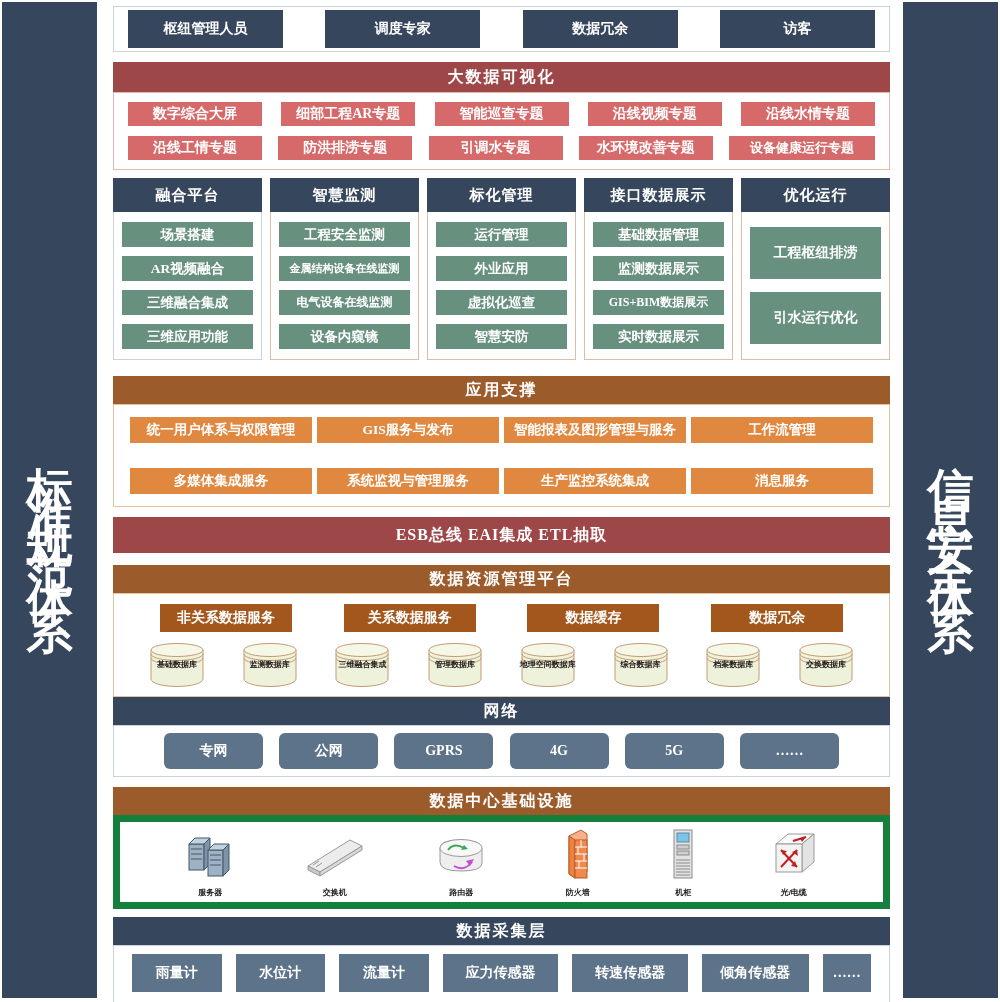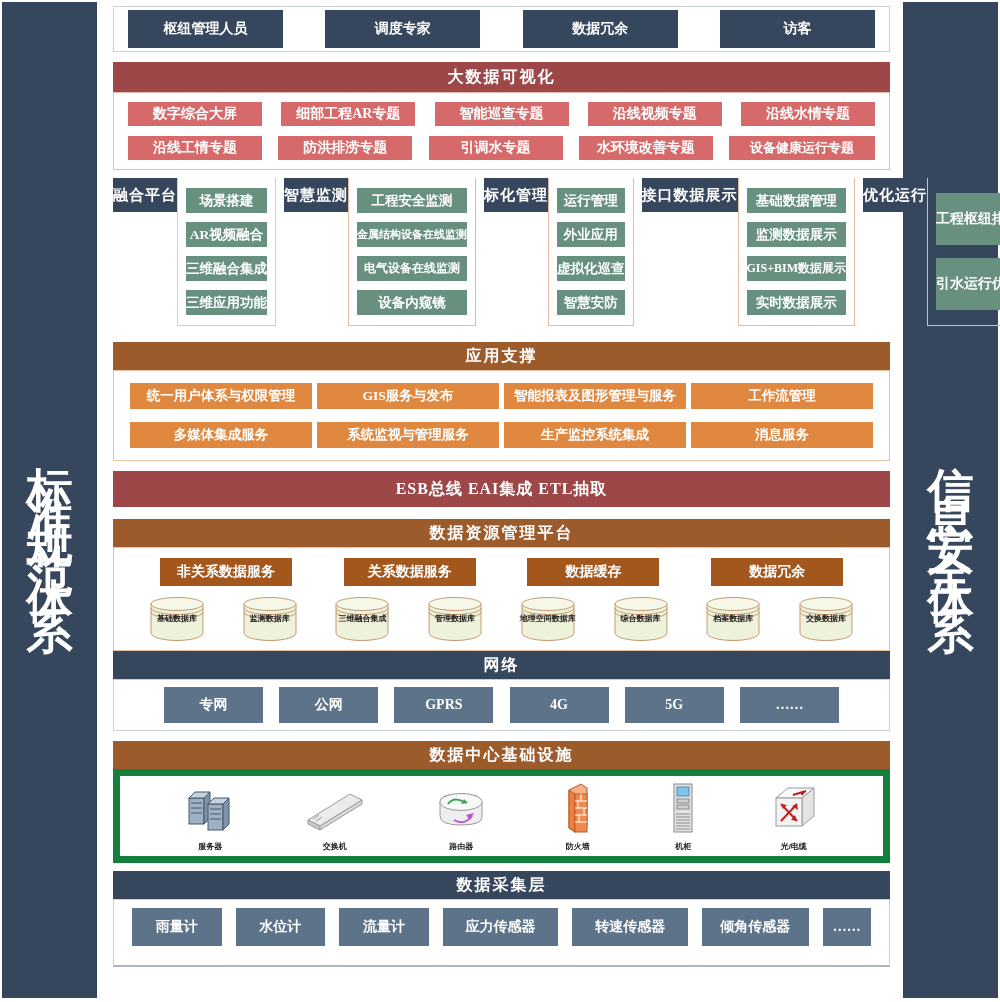--- a/index.html
+++ b/index.html
@@ -36,36 +36,36 @@
 
   
   .bigdata { margin-bottom:8px; }
   .bigdata-body { border:1px solid #e5b8ab; padding:9px 14px; display:flex; flex-wrap:wrap;
                   justify-content:space-between; row-gap:10px; }
   .red-chip { background:#d66a6a; width:134px; height:24px; font-size:14px; }
   .red-chip.wide { width:146px; font-size:13px; }
 
   
   .columns { display:flex; gap:8px; margin-bottom:16px; }
-  .col { flex:1; display:flex; flex-direction:row; }
+  .col { flex:1; display:flex; flex-direction:column; }
   .col-head { background:#36465c; height:34px; color:#fff; font-weight:bold; font-size:15px;
               display:flex; align-items:center; justify-content:center; letter-spacing:1px; white-space:nowrap; }
   .col-body { border:1px solid #e2bba2; border-top:none; flex:1; padding:10px 8px;
               display:flex; flex-direction:column; gap:9px; align-items:center; }
   .col-body.blue { border-color:#c9d2dc; }
   .green-chip { background:#67907f; width:100%; height:25px; font-size:13.5px; }
   .green-chip.sm { font-size:11px; }
   .green-chip.sm2 { font-size:12px; }
   .green-chip.tall { height:52px; font-size:14px; }
   .col-body.spread { justify-content:space-evenly; }
 
   
   .app { margin-bottom:10px; }
   .app-body { border:1px solid #e5c3a1; padding:12px 16px; display:flex; flex-wrap:wrap;
-              justify-content:space-between; row-gap:13px; }
+              justify-content:space-between; row-gap:25px; }
   .orange-chip { background:#e0883f; width:182px; height:26px; font-size:13.5px; }
 
   
   .esb-bar { background:#9e4748; height:36px; color:#fff; font-weight:bold; font-size:16px;
              display:flex; align-items:center; justify-content:center; letter-spacing:1px; margin-bottom:12px; }
 
   
   .platform { }
   .platform-body { border:1px solid #e5c3a1; padding:10px 20px 6px; }
   .services { display:flex; justify-content:space-around; margin-bottom:8px; }
@@ -73,21 +73,21 @@
   .dbs { display:flex; justify-content:space-between; padding:0 10px; }
   .db { position:relative; width:66px; height:50px; }
   .db svg { display:block; }
   .db-label { position:absolute; top:20px; left:4px; right:4px; text-align:center;
               font-size:8px; font-weight:bold; color:#222; line-height:1.15; word-break:break-all;
               font-family:"Liberation Sans","DejaVu Sans",sans-serif; }
 
   
   .network { margin-bottom:10px; }
   .network-body { border:1px solid #c9d2dc; padding:7px 50px; display:flex; justify-content:space-between; }
-  .net-chip { background:#5d7389; width:99px; height:36px; font-size:14px; }
+  .net-chip { background:#5d7389; width:99px; height:36px; font-size:14px;border-radius:6px; }
 
   
   .datacenter { margin-bottom:8px; }
   .datacenter-body { border:7px solid #15803d; height:94px; display:flex; align-items:center;
                      justify-content:space-around; padding:0 30px; }
   .device { display:flex; flex-direction:column; align-items:center; gap:1px; }
   .device-label { font-size:8px; font-weight:bold; color:#222;
                   font-family:"Liberation Sans","DejaVu Sans",sans-serif; }
 
   

